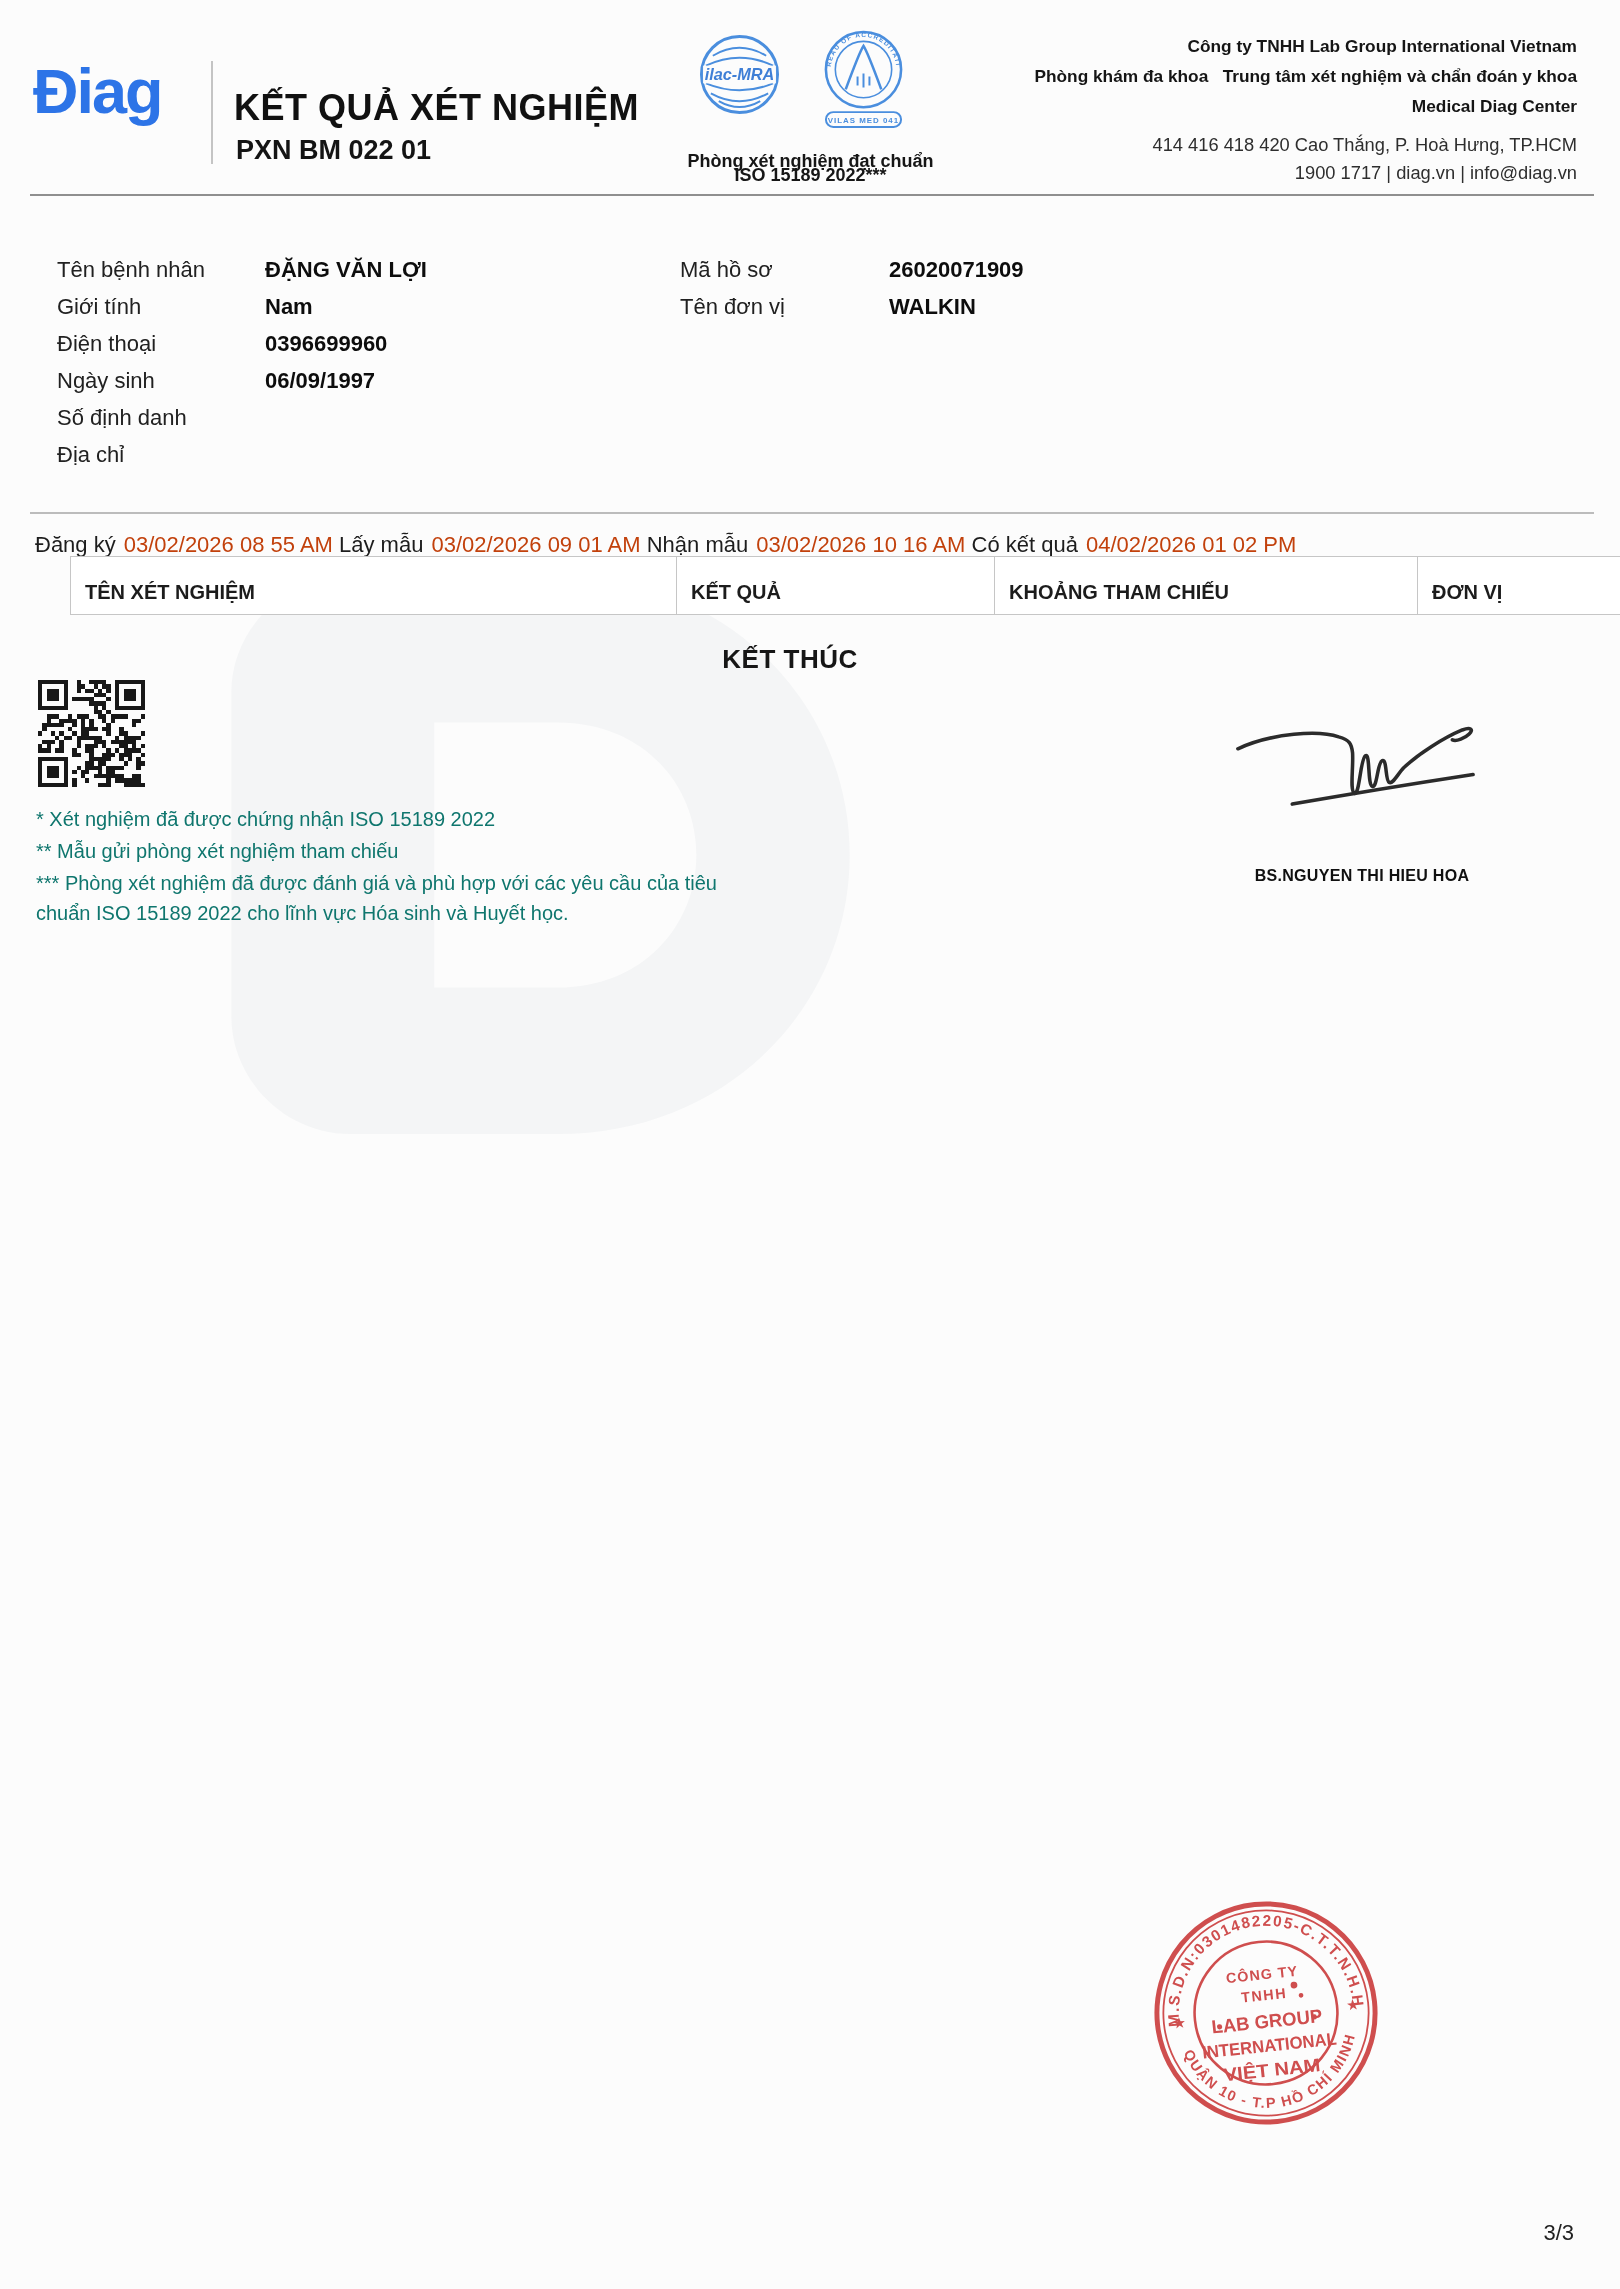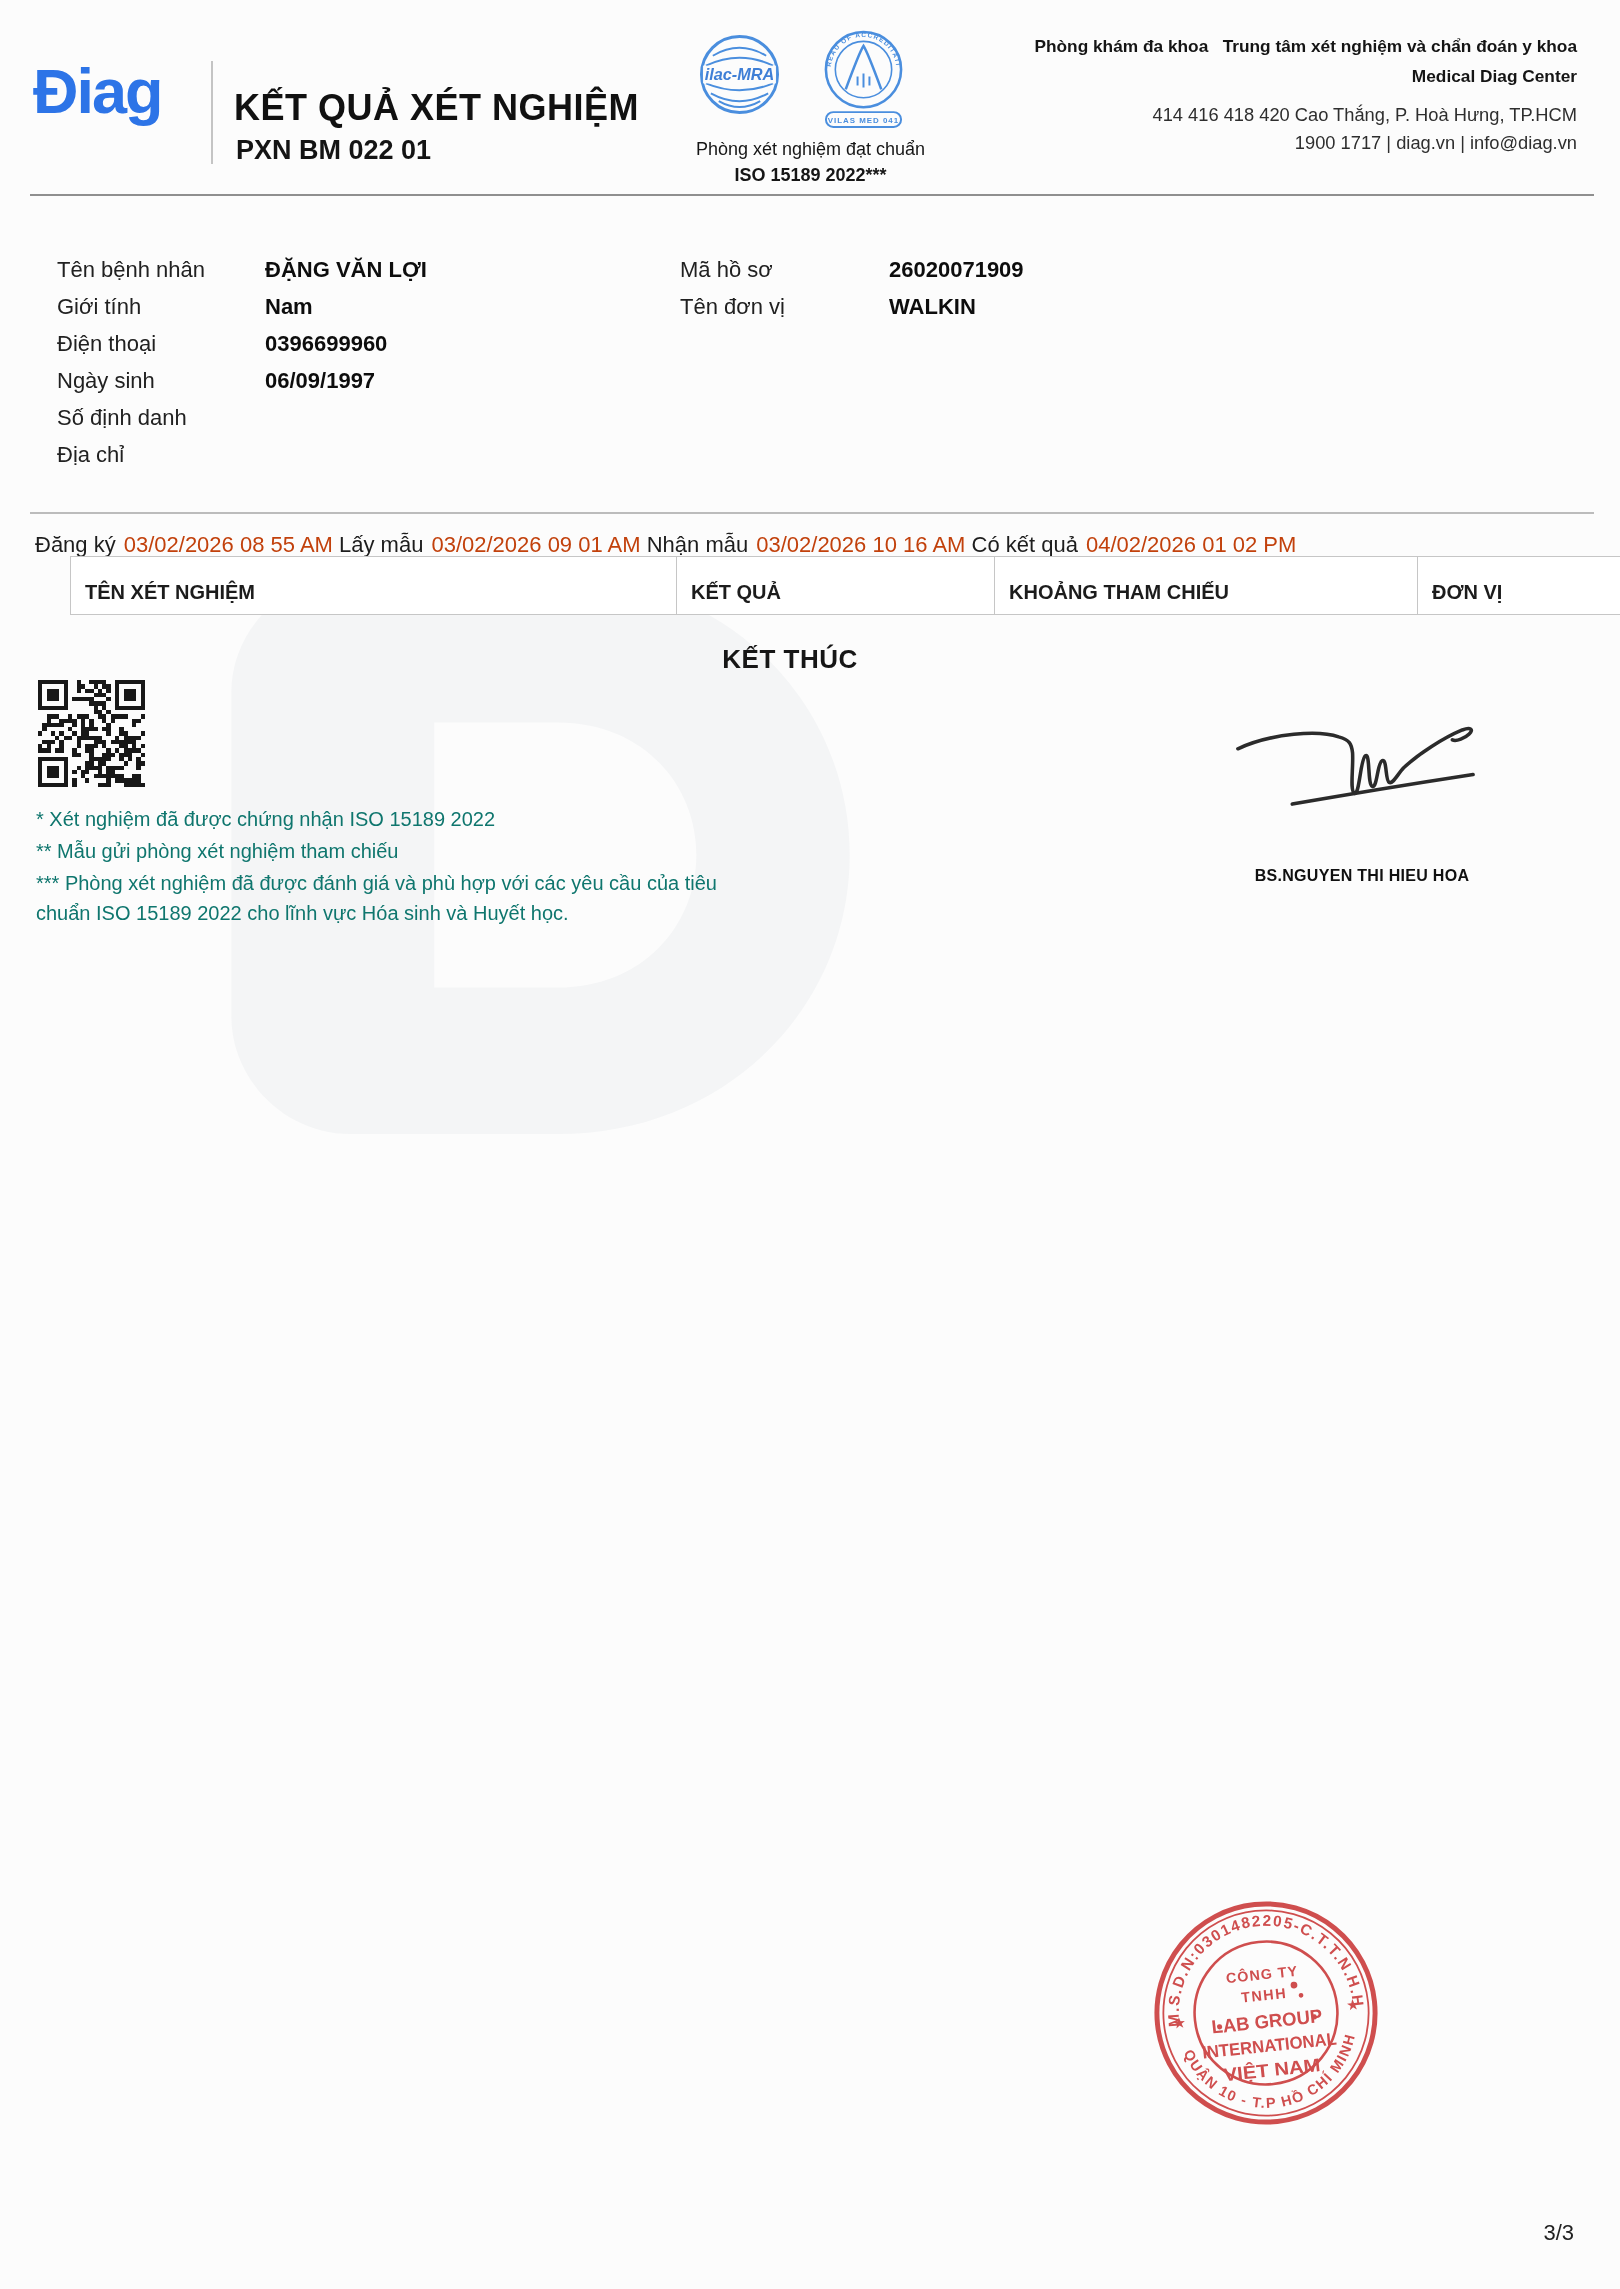--- a/index.html
+++ b/index.html
@@ -7,21 +7,21 @@
         font-family:"Liberation Sans","DejaVu Sans",sans-serif;color:#161616;}
   .page > *{position:absolute;}
 
   
   .logo{left:33px;top:55px;font-size:63px;font-weight:800;color:#2d74e7;letter-spacing:-2px;}
   .v-div{left:211px;top:61px;width:2px;height:103px;background:#c4c4c4;}
   .doc-title{left:234px;top:87px;font-size:36px;font-weight:700;letter-spacing:0.5px;color:#111;}
   .doc-code{left:236px;top:135px;font-size:27px;font-weight:700;color:#141414;}
   .ilac{left:699px;top:34px;width:81px;height:81px;}
   .boa{left:818px;top:28px;width:91px;height:101px;}
-  .cap1{left:662px;top:139px;width:297px;text-align:center;font-size:18px;font-weight:400;}
+  .cap1{left:662px;top:151px;width:297px;text-align:center;font-size:18px;font-weight:700;}
   .cap2{left:662px;top:165px;width:297px;text-align:center;font-size:18px;font-weight:700;}
   .company{right:44px;top:31px;text-align:right;}
   .company .b{font-size:17.3px;font-weight:700;line-height:30px;white-space:pre-wrap;color:#151515;}
   .company .r{font-size:18.3px;line-height:28px;color:#2e2e2e;}
   .company .gap{margin-top:10px;}
   .rule-header{left:30px;top:194px;width:1564px;height:2px;background:#8f8f8f;}
 
   
   .pcol{top:251px;font-size:22px;}
   .pcol.pleft{left:57px;}
@@ -101,20 +101,21 @@
     <path d="M28,62 Q42,24 46,18 Q50,24 64,62" fill="none" stroke="#4a8ede" stroke-width="2.6"></path>
     <path d="M40,58 v-9 M46,60 v-14 M52,58 v-9" stroke="#4a8ede" stroke-width="2"></path>
     <rect x="8" y="85" width="76" height="15" rx="7.5" fill="none" stroke="#4a8ede" stroke-width="2"></rect>
     <text x="46" y="96" text-anchor="middle" font-size="8" font-weight="bold" fill="#4a8ede" letter-spacing="1">VILAS MED 041</text>
   </svg>
 
   <div class="cap1">Phòng xét nghiệm đạt chuẩn</div>
   <div class="cap2">ISO 15189 2022***</div>
 
   <div class="company">
+    <div class="b">Công ty TNHH Lab Group International Vietnam</div>
     <div class="b">Phòng khám đa khoa   Trung tâm xét nghiệm và chẩn đoán y khoa</div>
     <div class="b">Medical Diag Center</div>
     <div class="r gap">414 416 418 420 Cao Thắng, P. Hoà Hưng, TP.HCM</div>
     <div class="r">1900 1717 | diag.vn | info@diag.vn</div>
   </div>
 
   <div class="rule-header"></div>
 
   <div class="pcol pleft">
     <div class="prow">

